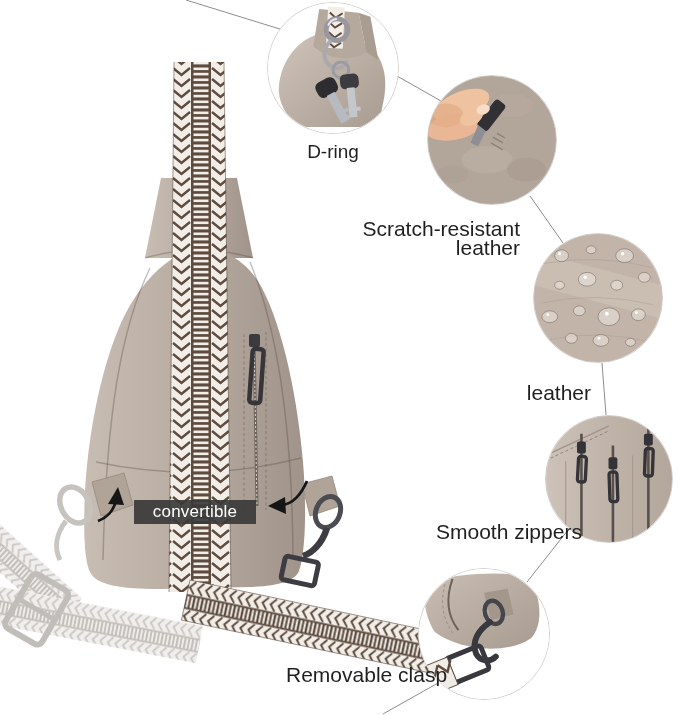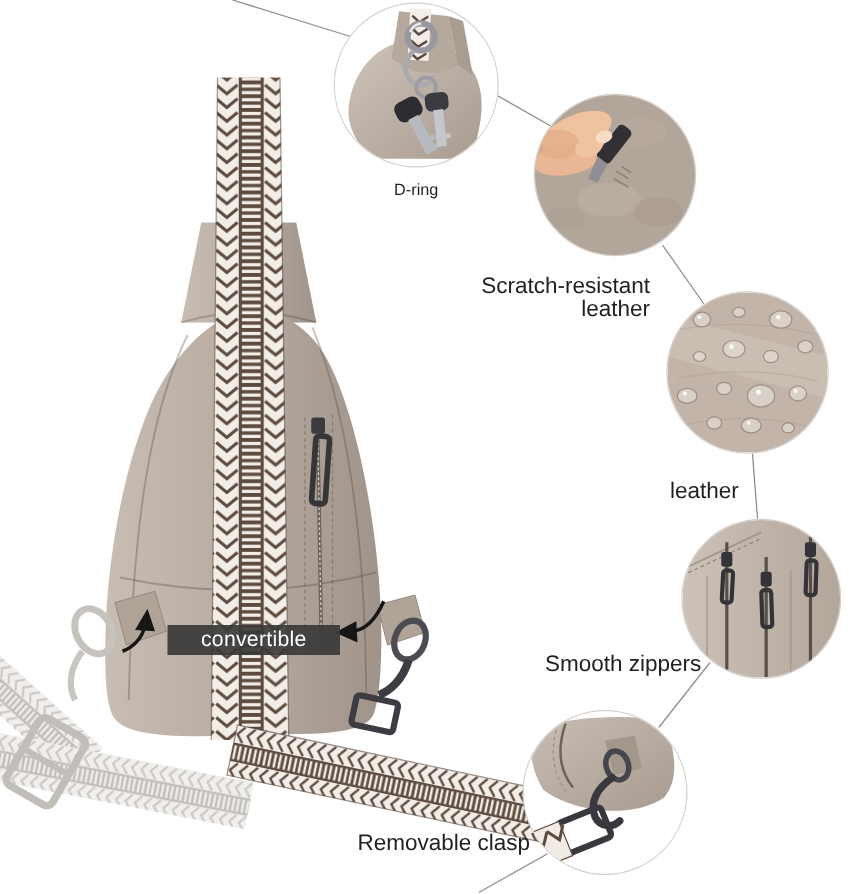--- a/index.html
+++ b/index.html
@@ -11,28 +11,28 @@
   .circle{
     position:absolute;border-radius:50%;overflow:hidden;background:#fff;
     border:1px solid #d3cfcb;box-sizing:border-box;
   }
   .circle svg{display:block;}
   .c1{left:267px;top:2px;width:132px;height:132px;}
   .c2{left:427px;top:75px;width:130px;height:130px;}
   .c3{left:533px;top:233px;width:130px;height:130px;}
   .c4{left:545px;top:415px;width:128px;height:128px;}
   .c5{left:418px;top:568px;width:132px;height:132px;}
-  .lbl{position:absolute;font-size:18px;line-height:19px;color:#1f1f1f;white-space:nowrap;}
-  .lbl-dring{left:267px;top:142px;width:132px;text-align:center;font-size:13px;}
+  .lbl{position:absolute;font-size:21px;line-height:19px;color:#1f1f1f;white-space:nowrap;}
+  .lbl-dring{left:267px;top:142px;width:132px;text-align:center;font-size:19px;}
   .lbl-scratch{right:159px;top:219px;text-align:right;}
   .lbl-water{right:88px;top:364px;text-align:right;}
   .lbl-zippers{left:436px;top:522px;}
   .lbl-clasp{left:286px;top:665px;}
   .badge{
-    position:absolute;left:134px;top:500px;width:138px;height:24px;
+    position:absolute;left:134px;top:500px;width:122px;height:24px;
     background:rgba(58,58,58,0.92);color:#fff;font-size:17px;
     display:flex;align-items:center;justify-content:center;letter-spacing:.2px;
   }
 </style>
 </head>
 <body>
 
 <div class="page">
 
   <svg class="layer" width="679" height="715" viewBox="0 0 679 715">

